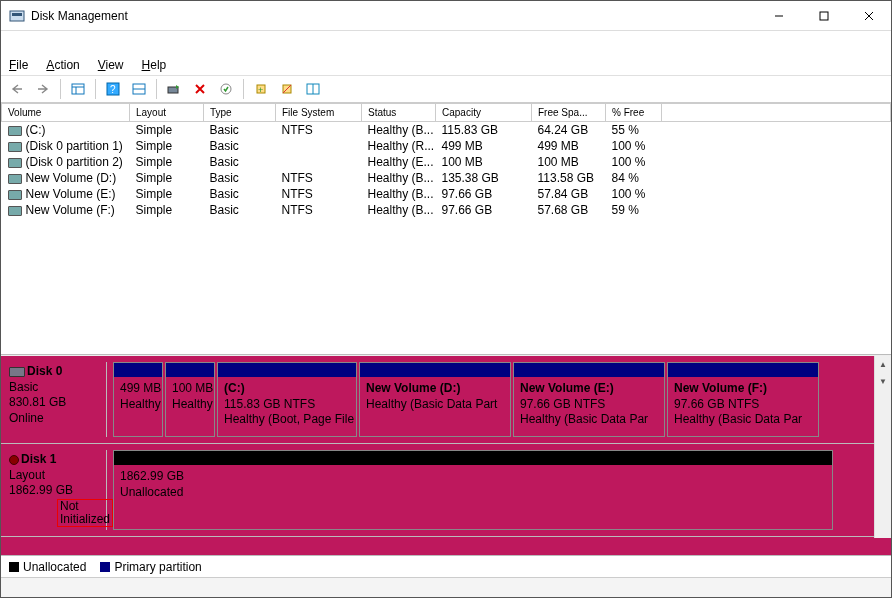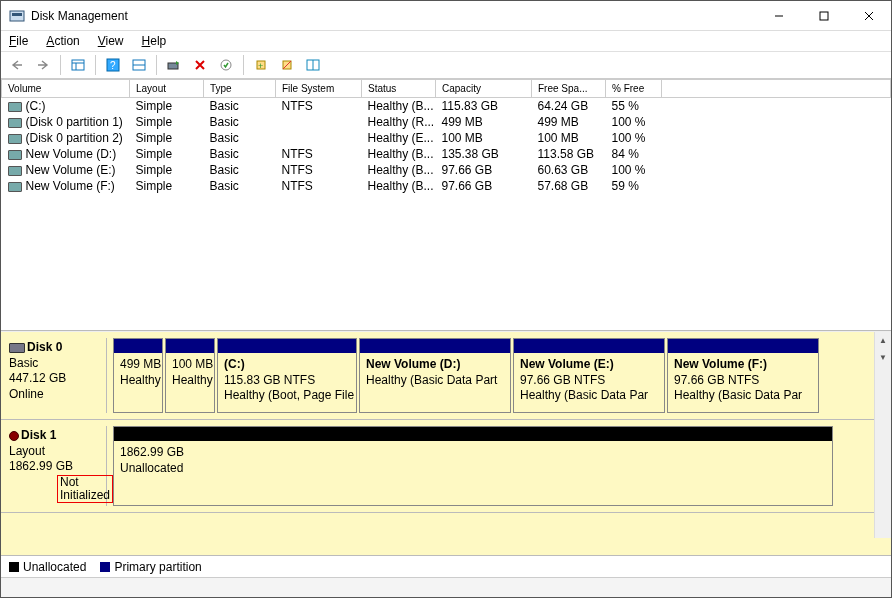--- a/index.html
+++ b/index.html
@@ -3,34 +3,34 @@
 <meta charset="utf-8">
 <style>
   * { box-sizing: border-box; }
   body { margin:0; font-family: "Segoe UI", Tahoma, sans-serif; font-size:12px; color:#000; background:#fff; }
   .window { width:892px; height:598px; border:1px solid #555; display:flex; flex-direction:column; }
   .titlebar { height:30px; display:flex; align-items:center; border-bottom:1px solid #ddd; }
   .titlebar .icon { width:16px; height:16px; margin:0 6px 0 8px; display:inline-block; }
   .titlebar .title { font-size:12px; }
   .winctl { margin-left:auto; display:flex; }
   .winctl div { width:45px; height:29px; display:flex; align-items:center; justify-content:center; }
-  .menubar { height:20px; display:flex; align-items:center; padding:0 8px; gap:18px; }
+  .menubar { height:20px; display:flex; align-items:center; padding:0 8px; gap:18px;margin-top:24px; }
   .menubar span { text-decoration:underline; text-decoration-color:transparent; }
   .menubar span::first-letter { text-decoration:underline; }
   .toolbar { height:28px; display:flex; align-items:center; border-top:1px solid #e0e0e0; border-bottom:1px solid #ccc; padding:0 4px; gap:2px; }
   .tbtn { width:24px; height:22px; display:flex; align-items:center; justify-content:center; border:1px solid transparent; }
   .tsep { width:1px; height:20px; background:#ccc; margin:0 3px; }
 
   .upper { flex:0 0 252px; overflow:auto; border-bottom:1px solid #bbb; }
   table.vols { width:100%; border-collapse:collapse; table-layout:fixed; }
   table.vols th { text-align:left; font-weight:normal; background:#fff; border:1px solid #ccc; padding:2px 6px; height:18px; font-size:10px; white-space:nowrap; overflow:hidden; }
   table.vols td { padding:1px 6px; font-size:12px; white-space:nowrap; overflow:hidden; }
   .volicon { display:inline-block; width:14px; height:10px; background:#7aa; border:1px solid #555; vertical-align:middle; margin-right:4px; border-radius:1px; }
 
-  .lower { flex:1; overflow:auto; background:#fef9c3; position:relative; border-top:1px solid #eee;}
+  .lower { flex:1; overflow:auto; background:#be185d; position:relative; border-top:1px solid #eee;}
   .lowerinner { display:flex; flex-direction:column; }
   .diskrow { display:flex; border-bottom:1px solid #bbb; min-height:88px; padding:6px 4px; }
   .diskinfo { width:102px; flex-shrink:0; padding:2px 4px; font-size:12px; border-right:1px solid #bbb; line-height:1.3; }
   .diskinfo .dname { font-weight:bold; }
   .diskicon { display:inline-block; width:16px; height:10px; background:#778; border:1px solid #333; vertical-align:middle; margin-right:2px; border-radius:1px;}
   .diskicon.err { background:#800; border-radius:50%; width:10px; height:10px; border:1px solid #400; }
   .highlight { border:1.5px solid #e00; padding:0 2px; display:inline-block; line-height:1.1;margin-left:48px;}
   .partitions { flex:1; display:flex; gap:2px; padding-left:6px;}
   .part { border:1px solid #888; display:flex; flex-direction:column; overflow:hidden; }
   .partbar { height:14px; }
@@ -230,21 +230,21 @@
             <td>84 %</td>
             <td></td>
           </tr>
           <tr>
             <td><span class="volicon"></span><span>New Volume (E:)</span></td>
             <td>Simple</td>
             <td>Basic</td>
             <td>NTFS</td>
             <td>Healthy (B...</td>
             <td>97.66 GB</td>
-            <td>60.63 GB</td>
+            <td>57.84 GB</td>
             <td>100 %</td>
             <td></td>
           </tr>
           <tr>
             <td><span class="volicon"></span><span>New Volume (F:)</span></td>
             <td>Simple</td>
             <td>Basic</td>
             <td>NTFS</td>
             <td>Healthy (B...</td>
             <td>97.66 GB</td>
@@ -255,21 +255,21 @@
         </tbody>
     </table>
   </div>
 
   <div class="lower">
     <div class="lowerinner" id="diskrows">
         <div class="diskrow">
           <div class="diskinfo">
             <div class="dname"><span class="diskicon "></span>Disk 0</div>
             <div>Basic</div>
-            <div>447.12 GB</div>
+            <div>830.81 GB</div>
             <div>Online</div>
           </div>
           <div class="partitions">
             <div class="part" style="width: 50px;">
               <div class="partbar primary"></div>
               <div class="partbody">
                 <div>499 MB</div>
                 <div>Healthy (Re</div>
               </div>
             </div>

